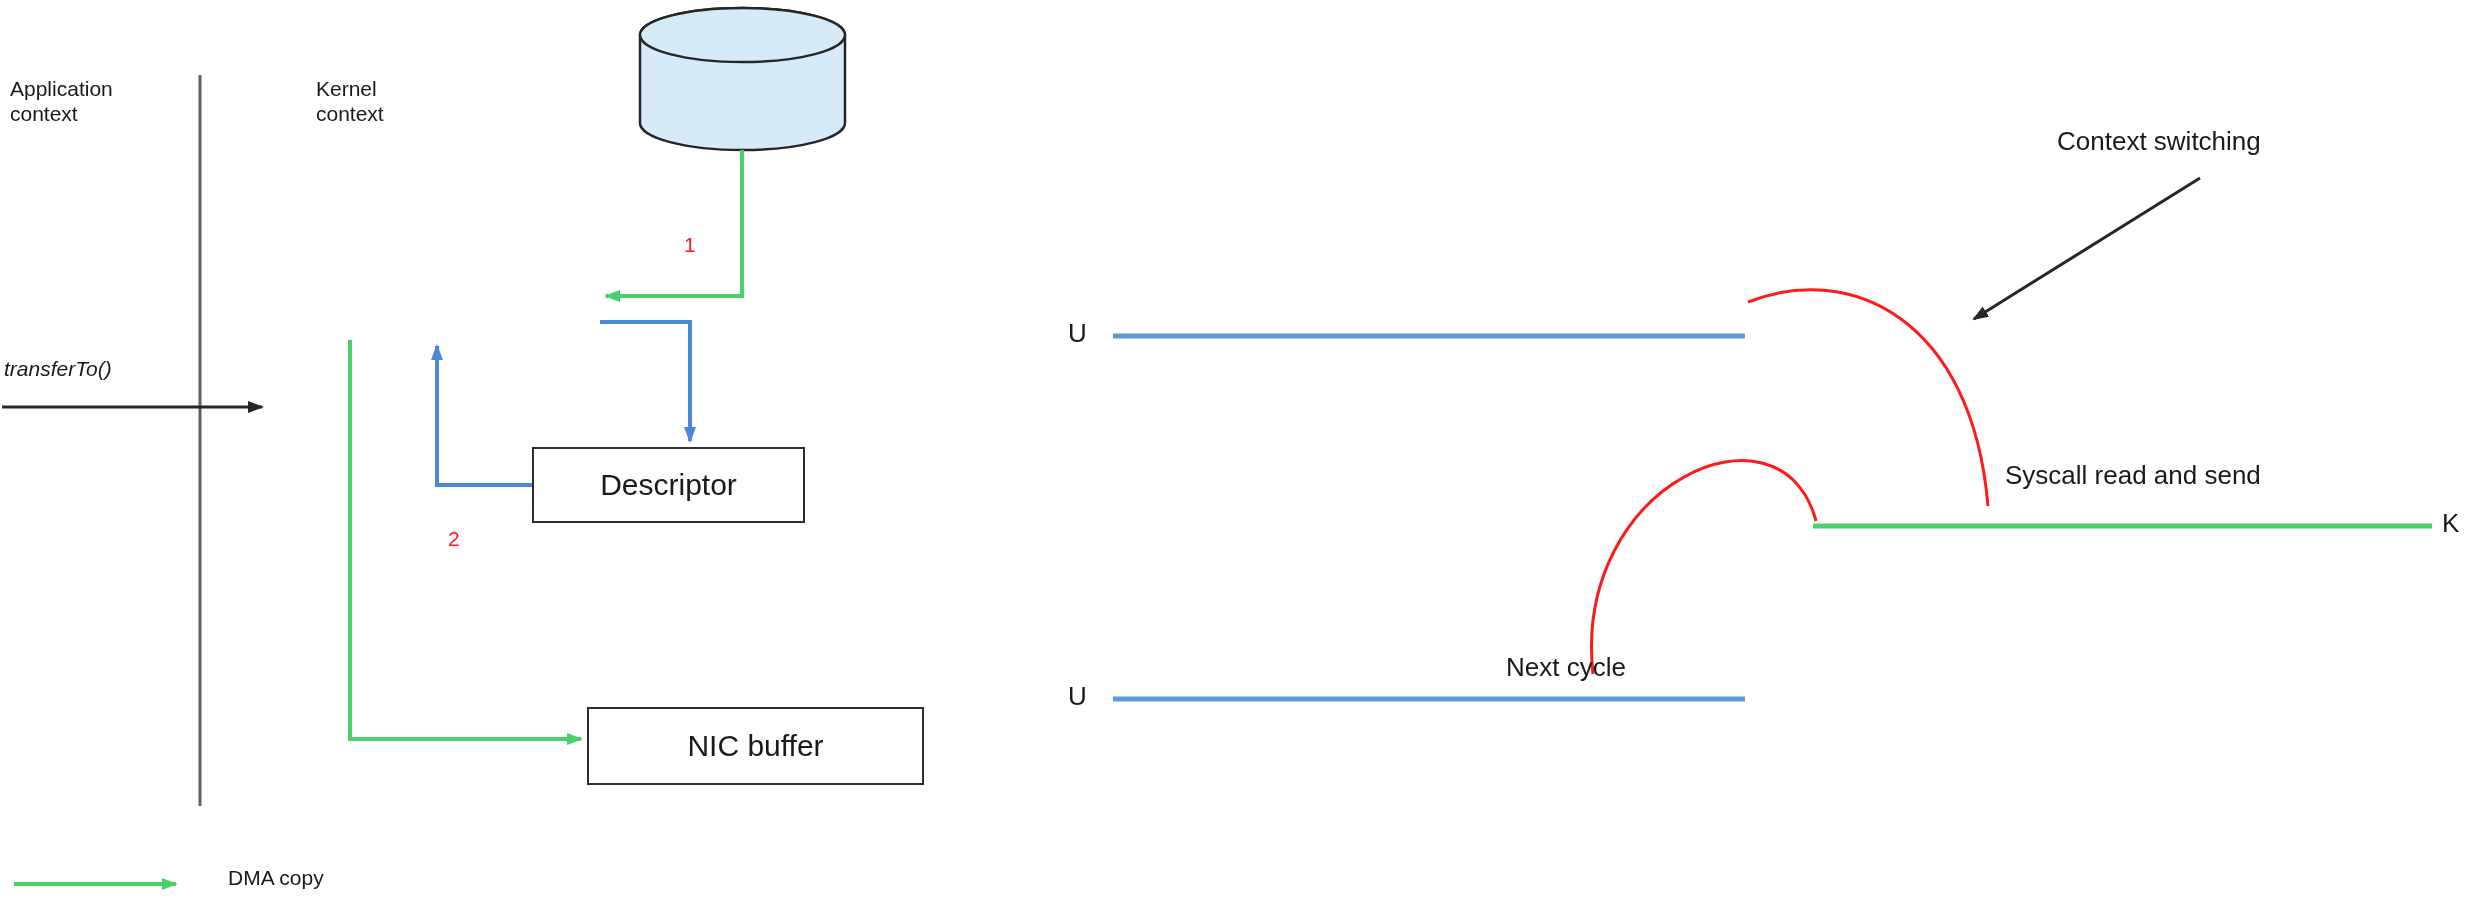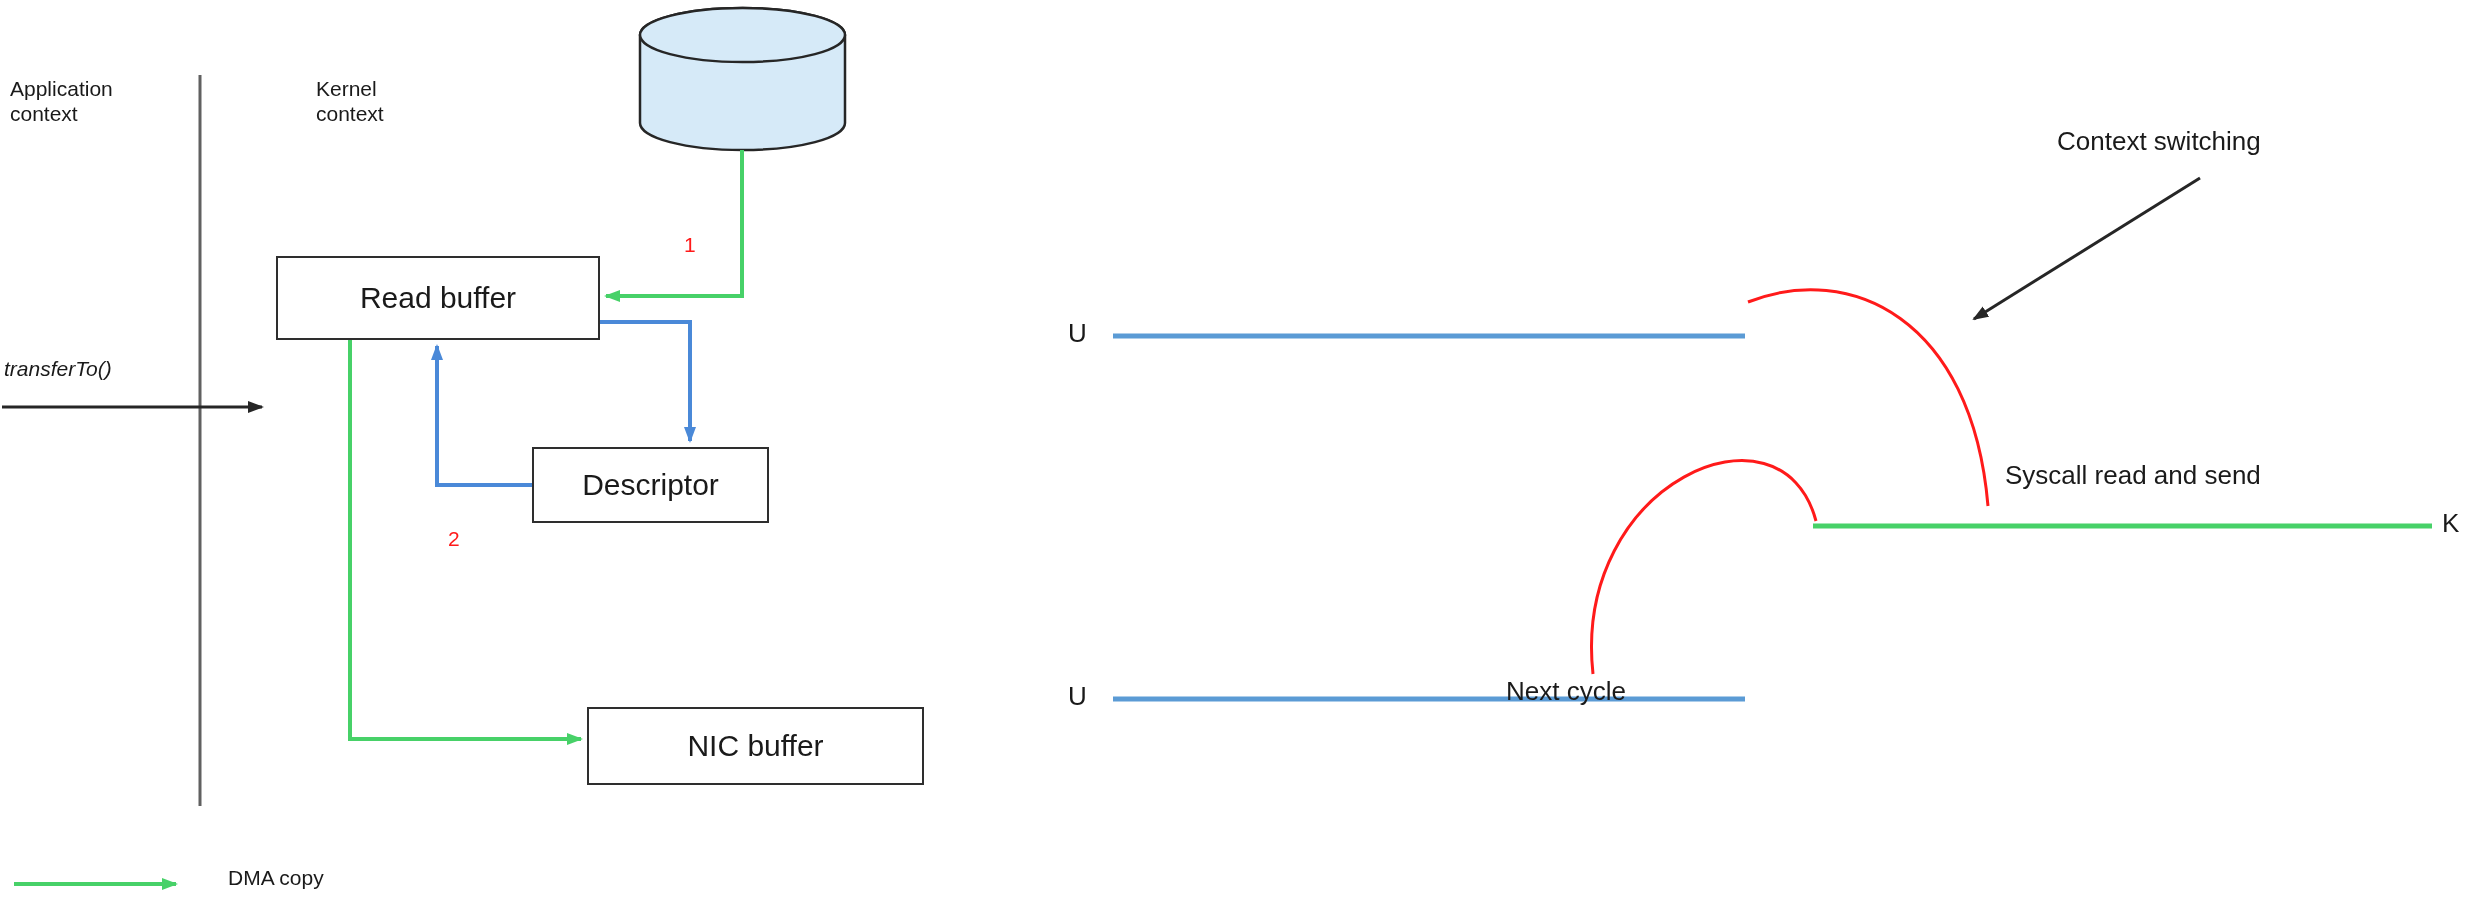--- a/index.html
+++ b/index.html
@@ -71,34 +71,31 @@
   </svg>
 
   <div class="label" style="left:10px;top:76px">Application
 context</div>
   <div class="label" style="left:316px;top:76px">Kernel
 context</div>
   <div class="label italic" style="left:4px;top:356px">transferTo()</div>
   <div class="label red" style="left:684px;top:232px">1</div>
   <div class="label red" style="left:448px;top:526px">2</div>
 
-  <div class="box" style="left:276px;top:256px;width:324px;height:84px">
-    <span>Read buffer</span>
-  </div>
-  <div class="box" style="left:532px;top:447px;width:237px;height:76px">
+  <div class="box" style="left:532px;top:447px;width:273px;height:76px">
     <span>Descriptor</span>
   </div>
   <div class="box" style="left:587px;top:707px;width:337px;height:78px">
     <span>NIC buffer</span>
   </div>
 
   <div class="label" style="left:228px;top:865px">DMA copy</div>
 
   <div class="label rt" style="left:2057px;top:126px">Context switching</div>
 
 
   <div class="label rt" style="left:1068px;top:318px">U</div>
   <div class="label rt" style="left:2005px;top:460px">Syscall read and send</div>
   <div class="label rt" style="left:2442px;top:508px">K</div>
-  <div class="label rt" style="left:1506px;top:676px">Next cycle</div>
+  <div class="label rt" style="left:1506px;top:652px">Next cycle</div>
   <div class="label rt" style="left:1068px;top:681px">U</div>
 
 </div>
 
 </body></html>

